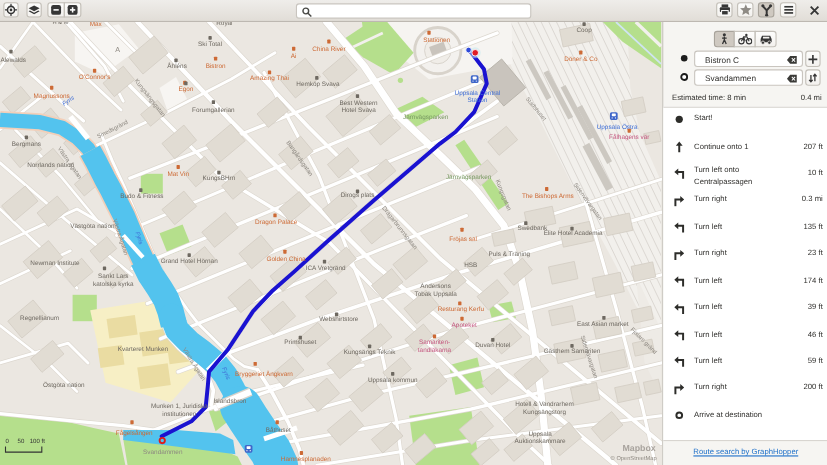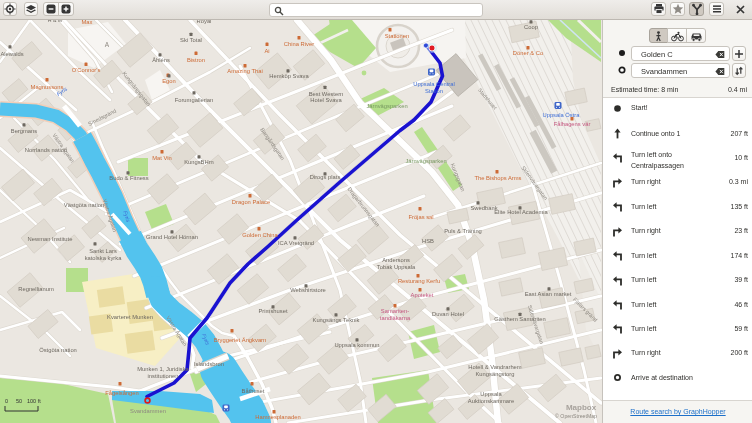--- a/index.html
+++ b/index.html
@@ -602,21 +602,21 @@
           <rect x="3.6" y="3.4" width="5.8" height="1.6" fill="#f3f1ee"></rect>
         </svg>
     </div>
   </div>
 
   <svg width="10" height="10" viewBox="0 0 10 10" style="position:absolute;left:14px;top:28px;">
       <circle cx="5" cy="5" r="3" fill="#1c1c1c"></circle>
     </svg>
 
   <div class="input" style="left:28px;top:26px;width:99px;height:15px;">
-    <span style="position:absolute;left:9px;top:3px;">Golden C</span>
+    <span style="position:absolute;left:9px;top:3px;">Bistron C</span>
     <svg width="10" height="9" viewBox="0 0 12 10" style="position:absolute;right:4px;top:3px;">
         <path d="M4 0.8h7.2v8.4H4L0.5 5Z" fill="#3a3a37"></path>
         <path d="M5.8 3L9.4 7M9.4 3L5.8 7" stroke="#fff" stroke-width="1.1"></path>
       </svg>
   </div>
 
   <div class="hbtn" style="left:129px;top:26px;width:14px;height:15px;">
     <svg width="10" height="10" viewBox="0 0 10 10" style="margin-top:2px;">
         <path d="M5 1v8M1 5h8" stroke="#363636" stroke-width="1.5"></path>
       </svg>

